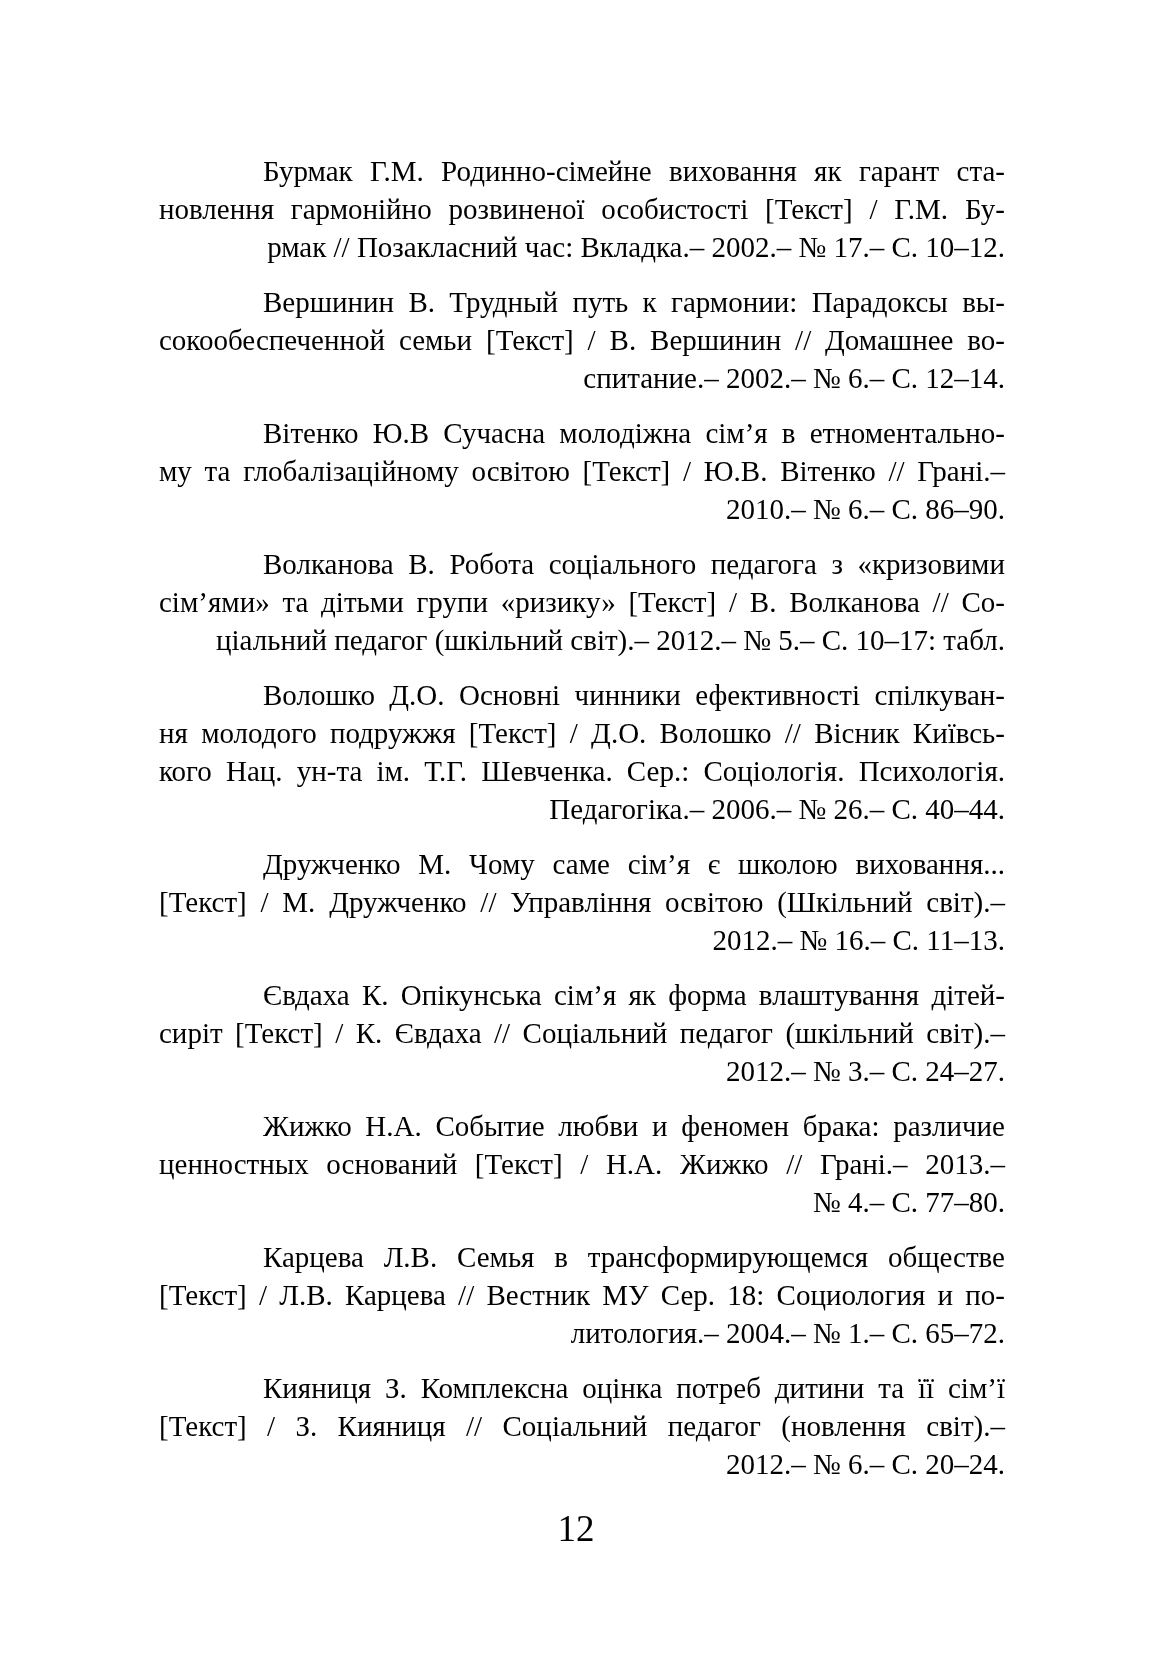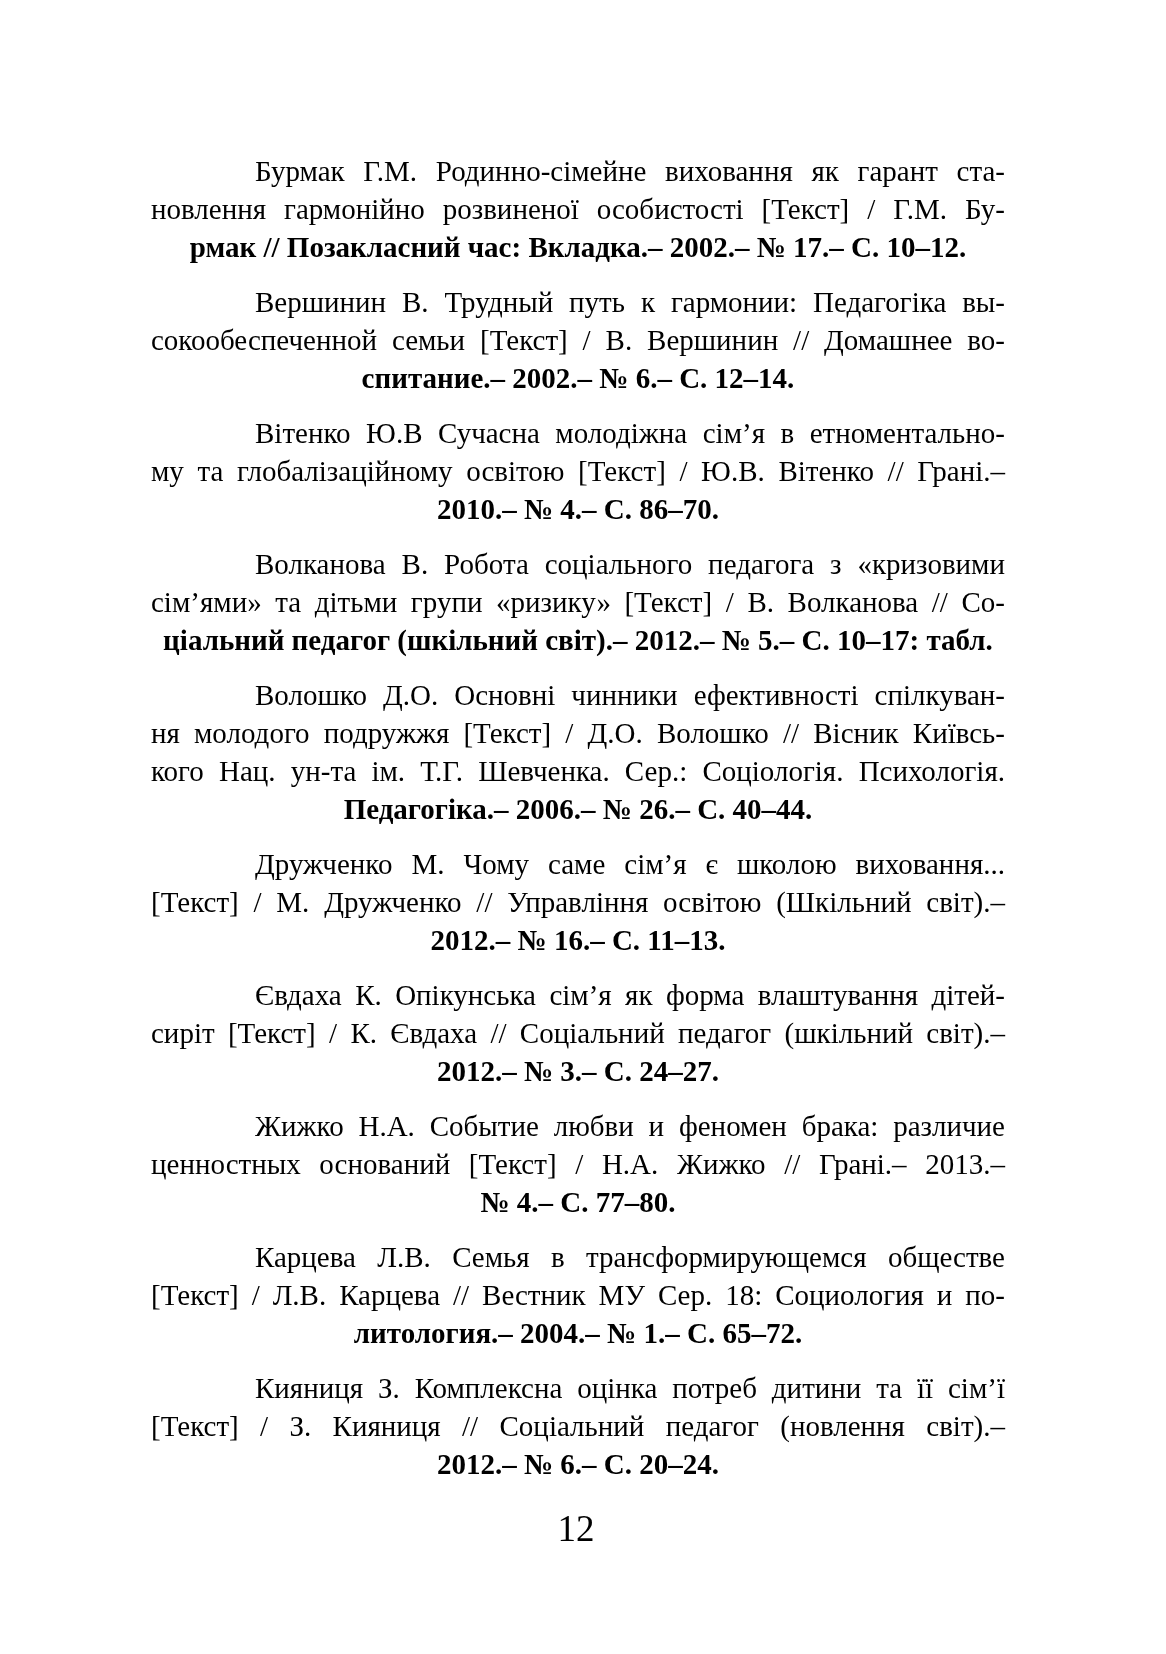--- a/index.html
+++ b/index.html
@@ -17,34 +17,33 @@
   }
   .text-block {
     position: absolute;
     left: 147px;
     top: 152px;
     width: 858px;
     font-size: 29px;
     line-height: 38px;
   }
   .entry {
-    margin: 0 0 17px 4px;
+    margin: 0 0 17px 12px;
   }
   .entry .just {
     white-space: pre-line;      
     text-align: justify;
     text-align-last: justify;   
     text-indent: 104px;         
     word-spacing: 0.02em;
   }
   .entry .last {
     text-indent: 0;
-    text-align: center;
+    text-align: right;
     white-space: pre;
-    font-weight: bold;
   }
   .page-number {
     position: absolute;
     left: 147px;
     top: 1510px;
     width: 858px;
     text-align: center;
     font-size: 37px;
     line-height: 38px;
   }
@@ -54,29 +53,29 @@
 
 <div class="text-block">
 
   <div class="entry">
     <div class="just">Бурмак Г.М. Родинно-сімейне виховання як гарант ста-
 новлення гармонійно розвиненої особистості [Текст] / Г.М. Бу-</div>
     <div class="last">рмак // Позакласний час: Вкладка.– 2002.– № 17.– С. 10–12.</div>
   </div>
 
   <div class="entry">
-    <div class="just">Вершинин В. Трудный путь к гармонии: Педагогіка вы-
+    <div class="just">Вершинин В. Трудный путь к гармонии: Парадоксы вы-
 сокообеспеченной семьи [Текст] / В. Вершинин // Домашнее во-</div>
     <div class="last">спитание.– 2002.– № 6.– С. 12–14.</div>
   </div>
 
   <div class="entry">
     <div class="just">Вітенко Ю.В Сучасна молодіжна сім’я в етноментально-
 му та глобалізаційному освітою [Текст] / Ю.В. Вітенко // Грані.–</div>
-    <div class="last">2010.– № 4.– С. 86–70.</div>
+    <div class="last">2010.– № 6.– С. 86–90.</div>
   </div>
 
   <div class="entry">
     <div class="just">Волканова В. Робота соціального педагога з «кризовими
 сім’ями» та дітьми групи «ризику» [Текст] / В. Волканова // Со-</div>
     <div class="last">ціальний педагог (шкільний світ).– 2012.– № 5.– С. 10–17: табл.</div>
   </div>
 
   <div class="entry">
     <div class="just">Волошко Д.О. Основні чинники ефективності спілкуван-

